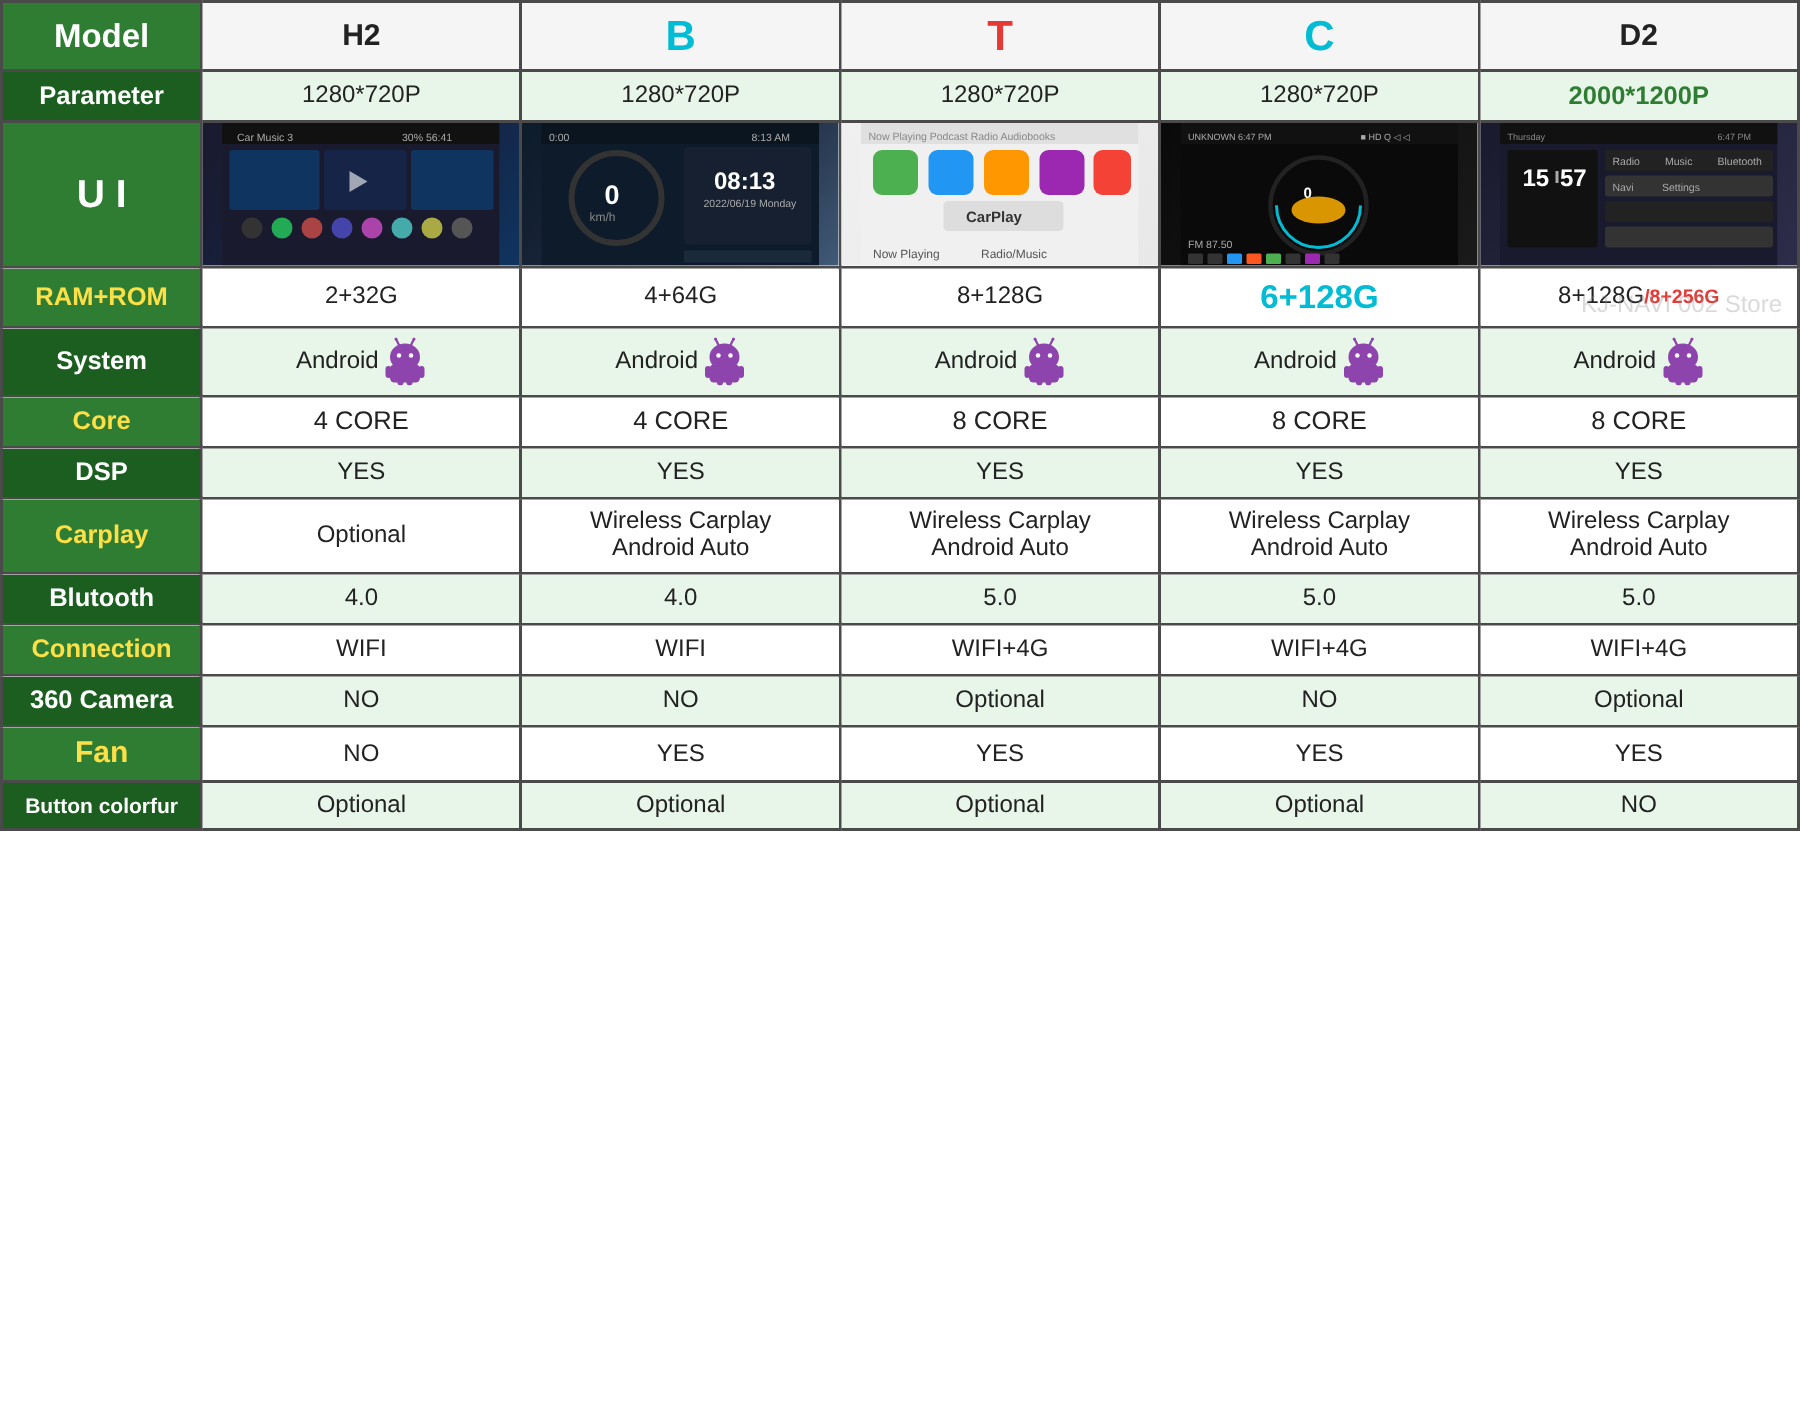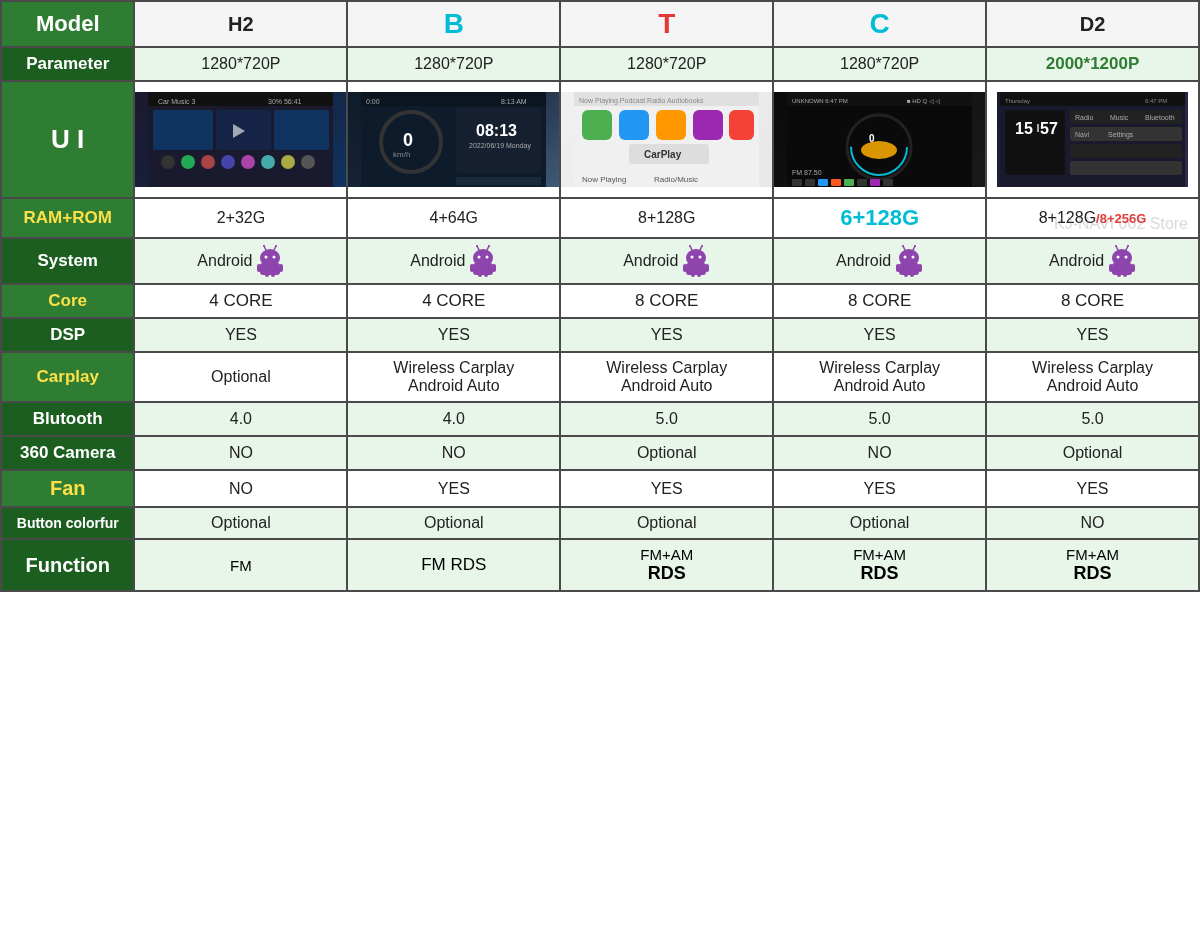--- a/index.html
+++ b/index.html
@@ -242,21 +242,21 @@
           <rect x="18" y="87" width="10" height="7" rx="1" fill="#333"></rect>
           <rect x="31" y="87" width="10" height="7" rx="1" fill="#2196F3"></rect>
           <rect x="44" y="87" width="10" height="7" rx="1" fill="#FF5722"></rect>
           <rect x="57" y="87" width="10" height="7" rx="1" fill="#4CAF50"></rect>
           <rect x="70" y="87" width="10" height="7" rx="1" fill="#333"></rect>
           <rect x="83" y="87" width="10" height="7" rx="1" fill="#9C27B0"></rect>
           <rect x="96" y="87" width="10" height="7" rx="1" fill="#333"></rect>
         </svg>
       </div>
     </td>
-    <td class="data-cell col-data" style="padding:10px;margin-left:24px;">
+    <td class="data-cell col-data" style="padding:0;margin-left:24px;">
       <div class="ui-screen-placeholder screen-d2">
         <svg width="185" height="95" viewBox="0 0 185 95" xmlns="http://www.w3.org/2000/svg">
           <rect width="185" height="95" fill="#1a1a2e"></rect>
 
           <rect x="0" y="0" width="185" height="14" fill="#111"></rect>
 
           <rect x="5" y="18" width="60" height="65" rx="2" fill="#111"></rect>
           <text x="15" y="42" fill="#fff" font-size="16" font-family="Arial" font-weight="bold">15</text>
           <text x="40" y="42" fill="#fff" font-size="16" font-family="Arial" font-weight="bold">57</text>
           <rect x="37" y="32" width="2" height="8" fill="#aaa"></rect>
@@ -430,20 +430,28 @@
 
   <tr class="row-odd">
     <td class="label-cell col-label">Blutooth</td>
     <td class="data-cell col-data">4.0</td>
     <td class="data-cell col-data">4.0</td>
     <td class="data-cell col-data">5.0</td>
     <td class="data-cell col-data">5.0</td>
     <td class="data-cell col-data">5.0</td>
   </tr>
 
+  <tr class="row-even">
+    <td class="label-cell col-label">Connection</td>
+    <td class="data-cell col-data">WIFI</td>
+    <td class="data-cell col-data">WIFI</td>
+    <td class="data-cell col-data">WIFI+4G</td>
+    <td class="data-cell col-data">WIFI+4G</td>
+    <td class="data-cell col-data">WIFI+4G</td>
+  </tr>
 
   <tr class="row-odd">
     <td class="label-cell col-label">360 Camera</td>
     <td class="data-cell col-data">NO</td>
     <td class="data-cell col-data">NO</td>
     <td class="data-cell col-data">Optional</td>
     <td class="data-cell col-data">NO</td>
     <td class="data-cell col-data">Optional</td>
   </tr>
 
@@ -458,31 +466,14 @@
 
   <tr class="row-odd">
     <td class="label-cell col-label" style="font-size:14px;">Button colorfur</td>
     <td class="data-cell col-data">Optional</td>
     <td class="data-cell col-data">Optional</td>
     <td class="data-cell col-data">Optional</td>
     <td class="data-cell col-data">Optional</td>
     <td class="data-cell col-data">NO</td>
   </tr>
 
-  <tr class="row-function">
-    <td class="label-cell col-label" style="font-size:20px;font-weight:bold;">Function</td>
-    <td class="data-cell col-data">FM</td>
-    <td class="data-cell col-data" style="font-size:17px;">FM RDS</td>
-    <td class="data-cell col-data">
-      <div>FM+AM</div>
-      <div style="font-size:18px;font-weight:bold;">RDS</div>
-    </td>
-    <td class="data-cell col-data">
-      <div>FM+AM</div>
-      <div style="font-size:18px;font-weight:bold;">RDS</div>
-    </td>
-    <td class="data-cell col-data">
-      <div>FM+AM</div>
-      <div style="font-size:18px;font-weight:bold;">RDS</div>
-    </td>
-  </tr>
 </tbody>
   </table>
 
 </body></html>

